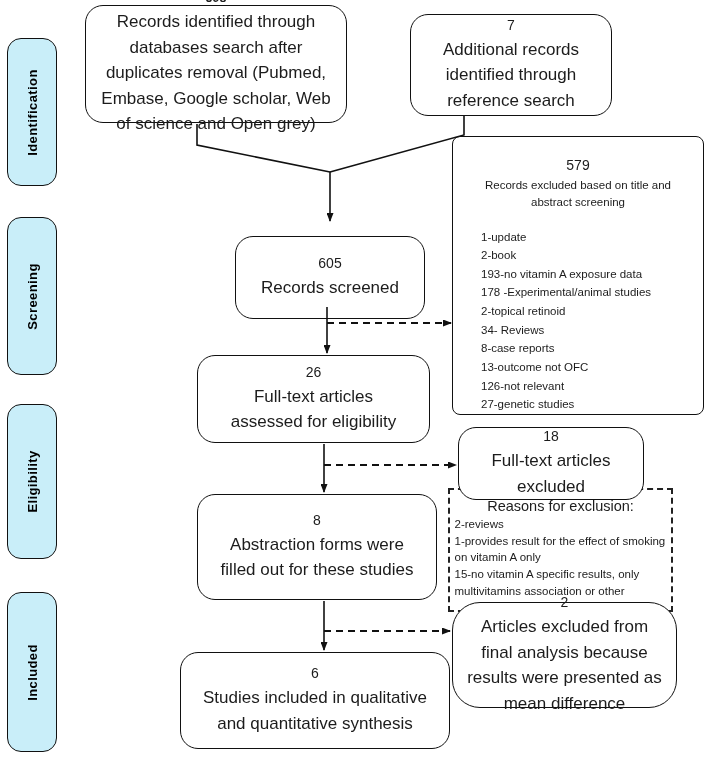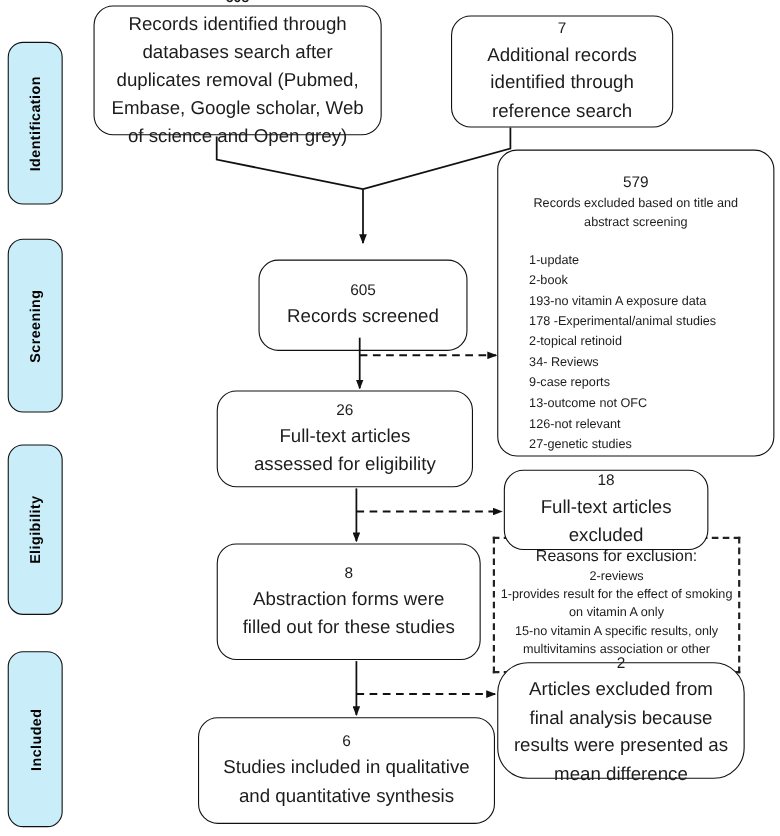--- a/index.html
+++ b/index.html
@@ -17,27 +17,27 @@
     font-weight:bold;font-size:13px;letter-spacing:.4px;color:#000;
   }
   .fbox{
     position:absolute;background:#ffffff;border:1.6px solid #111;
     border-radius:18px;display:flex;flex-direction:column;align-items:center;
     justify-content:center;text-align:center;z-index:2;box-sizing:border-box;
   }
   .count{font-size:14px;margin-bottom:4px;}
   .count.bold{font-weight:bold;font-size:12.5px;}
   .btext{font-size:17px;line-height:1.5;}
-  .bigbox{border-radius:18px;justify-content:flex-start;padding-top:20px;z-index:1;}
+  .bigbox{border-radius:8px;justify-content:flex-start;padding-top:20px;z-index:1;}
   .bigbox .heading{font-size:11.5px;line-height:1.5;width:210px;margin-bottom:16px;}
   .bigbox .list{text-align:left;align-self:flex-start;padding-left:28px;
     font-size:11.5px;line-height:1.62;}
   .dashedbox{
     position:absolute;border:2px dashed #222;z-index:1;box-sizing:border-box;
-    display:flex;flex-direction:column;align-items:center;text-align:center;
+    display:flex;flex-direction:column;align-items:center;
     padding-top:8px;background:transparent;
   }
   .dashedbox .heading{font-size:14.5px;margin-bottom:2px;}
   .dashedbox .ritem{font-size:11.5px;line-height:1.45;width:212px;}
   svg.wires{position:absolute;left:0;top:0;z-index:3;pointer-events:none;}
 </style>
 </head>
 <body>
 
 <div class="canvas">
@@ -68,21 +68,21 @@
   <div class="fbox bigbox" style="left:452px;top:136px;width:252px;height:279px;">
     <div class="count">579</div>
     <div class="heading">Records excluded based on title and abstract screening</div>
     <div class="list">
       <div>1-update</div>
       <div>2-book</div>
       <div>193-no vitamin A exposure data</div>
       <div>178 -Experimental/animal studies</div>
       <div>2-topical retinoid</div>
       <div>34- Reviews</div>
-      <div>9-case reports</div>
+      <div>8-case reports</div>
       <div>13-outcome not OFC</div>
       <div>126-not relevant</div>
       <div>27-genetic studies</div>
     </div>
   </div>
 
   <div class="fbox" style="left:235px;top:236px;width:190px;height:83px;">
     <div class="count">605</div>
     <div class="btext">Records screened</div>
   </div>

